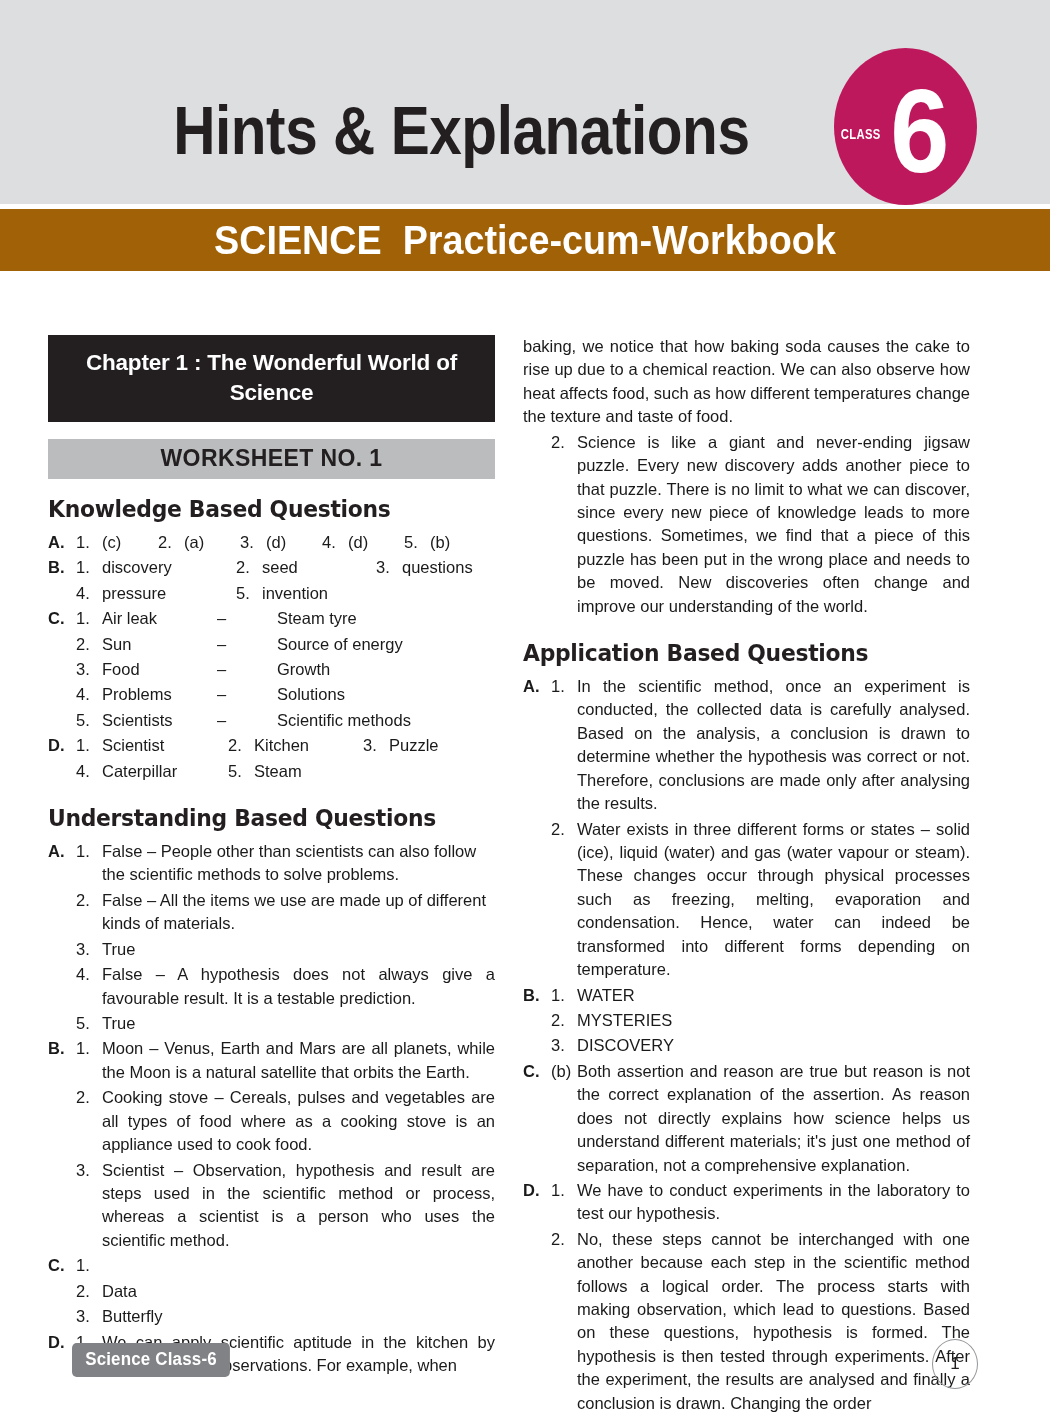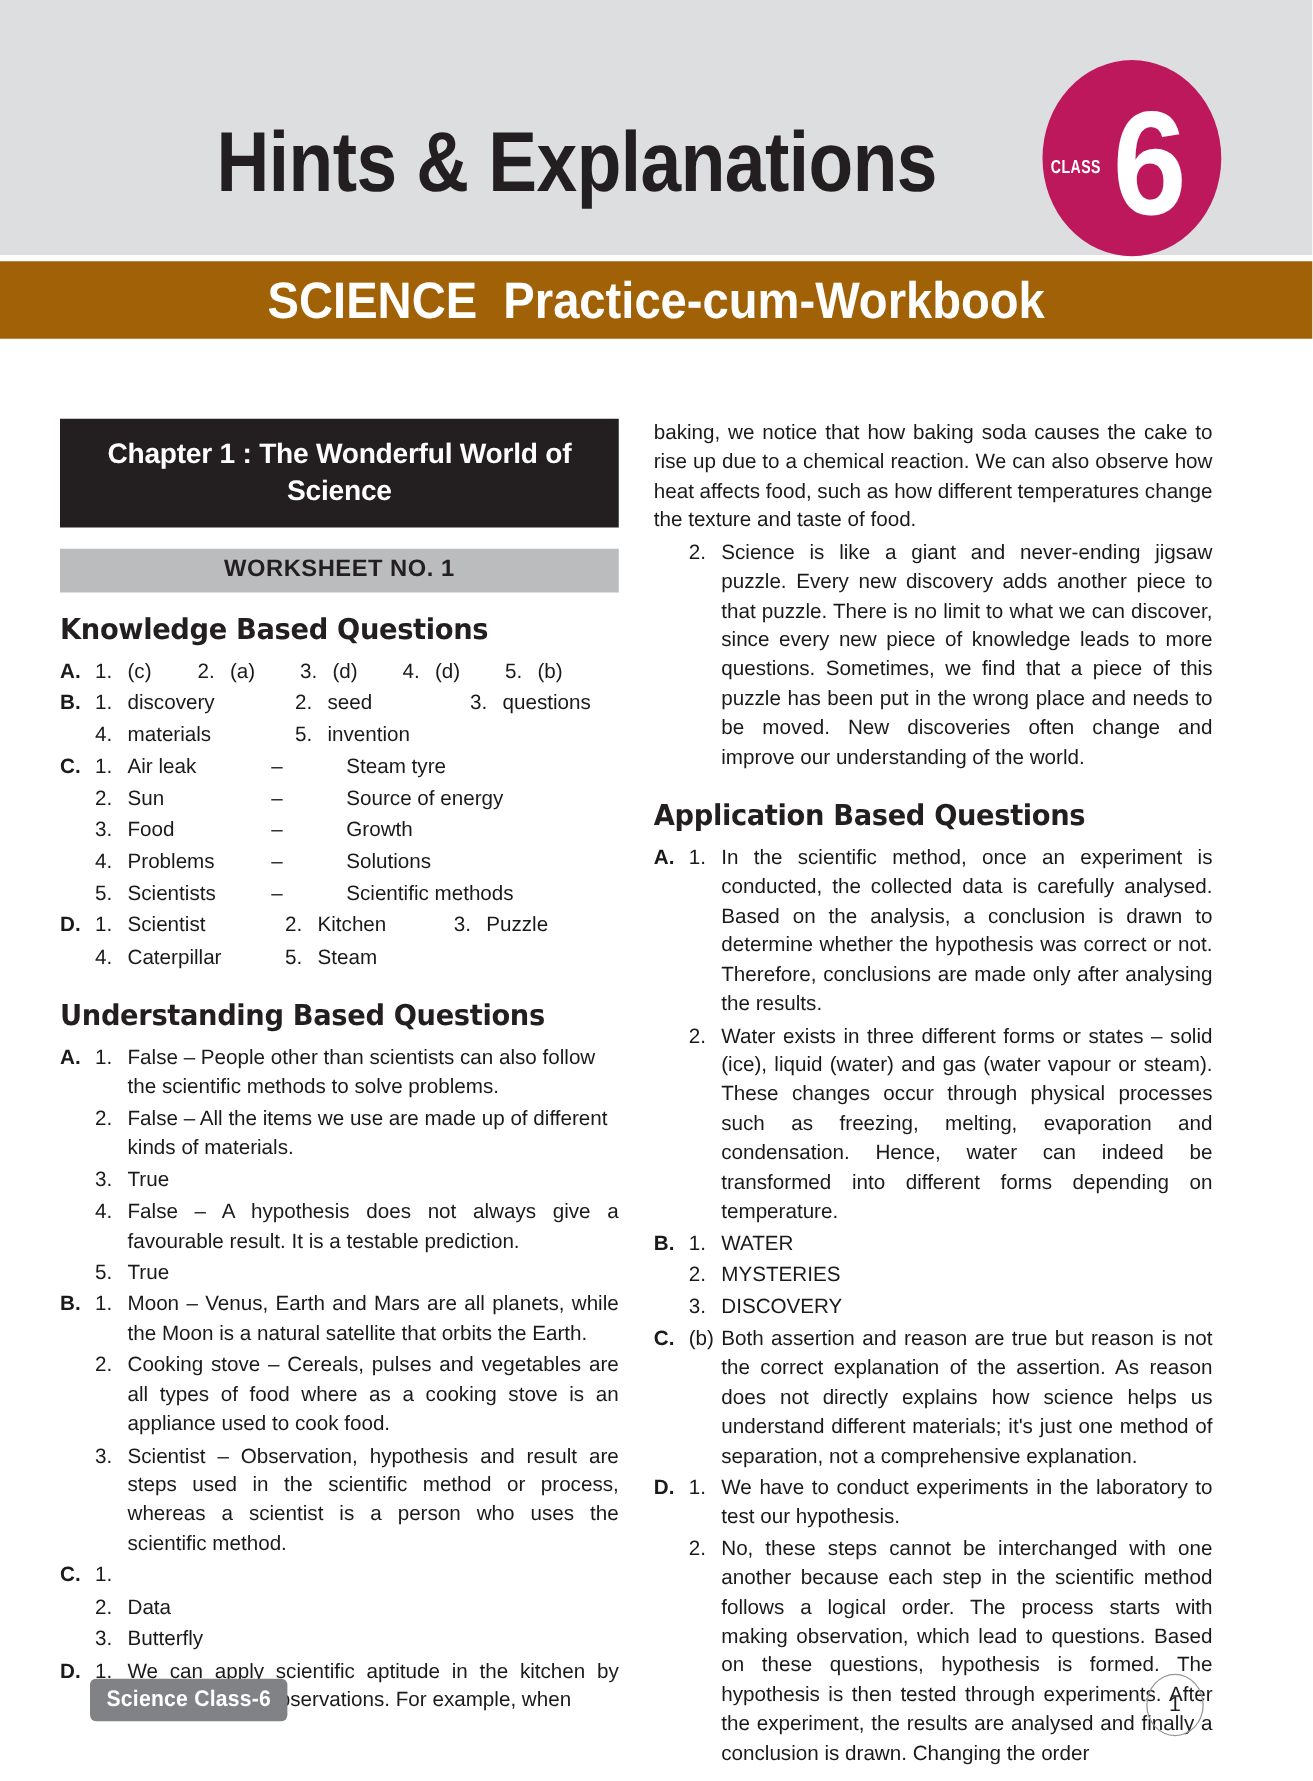--- a/index.html
+++ b/index.html
@@ -108,21 +108,21 @@
     font-weight: bold;
     line-height: 1.33;
     padding: 13px 18px 14px 18px;
     letter-spacing: -0.2px;
   }
   .worksheet-bar {
     margin-top: 17px;
     background: #babcbe;
     color: #231f20;
     text-align: center;
-    font-size: 19px;
+    font-size: 23px;
     font-weight: bold;
     letter-spacing: 0.4px;
     padding: 6px 0 7px 0;
   }
 
   .section-heading {
     font-family: "DejaVu Sans", sans-serif;
     font-weight: bold;
     font-size: 23px;
     color: #231f20;
@@ -170,21 +170,21 @@
   .pair-left { width: 115px; flex: 0 0 115px; }
   .pair-dash { width: 60px; flex: 0 0 60px; }
   .pair-right { flex: 1; }
 
   .indent-row { padding-left: 28px; }
 
   
   .footer {
     position: absolute;
     left: 0;
-    right: 15px;
+    right: 0;
     bottom: 42px;
     height: 40px;
   }
   .footer-tag {
     position: absolute;
     left: 72px;
     top: 0;
     background: #808285;
     color: #ffffff;
     font-family: "Liberation Sans Narrow", "Liberation Sans", sans-serif;
@@ -276,21 +276,21 @@
           <span class="ig-cell">
               <span class="ig-n">3.</span>
               <span>questions</span>
             </span>
         </span>
       </div>
       <div class="ans-row indent-row">
         <span class="inline-grid">
           <span class="ig-cell w-fill-1">
               <span class="ig-n">4.</span>
-              <span>materials</span>
+              <span>pressure</span>
             </span>
           <span class="ig-cell">
               <span class="ig-n">5.</span>
               <span>invention</span>
             </span>
         </span>
       </div>
 
       <div class="ans-row">
         <span class="ans-letter">C.</span>

